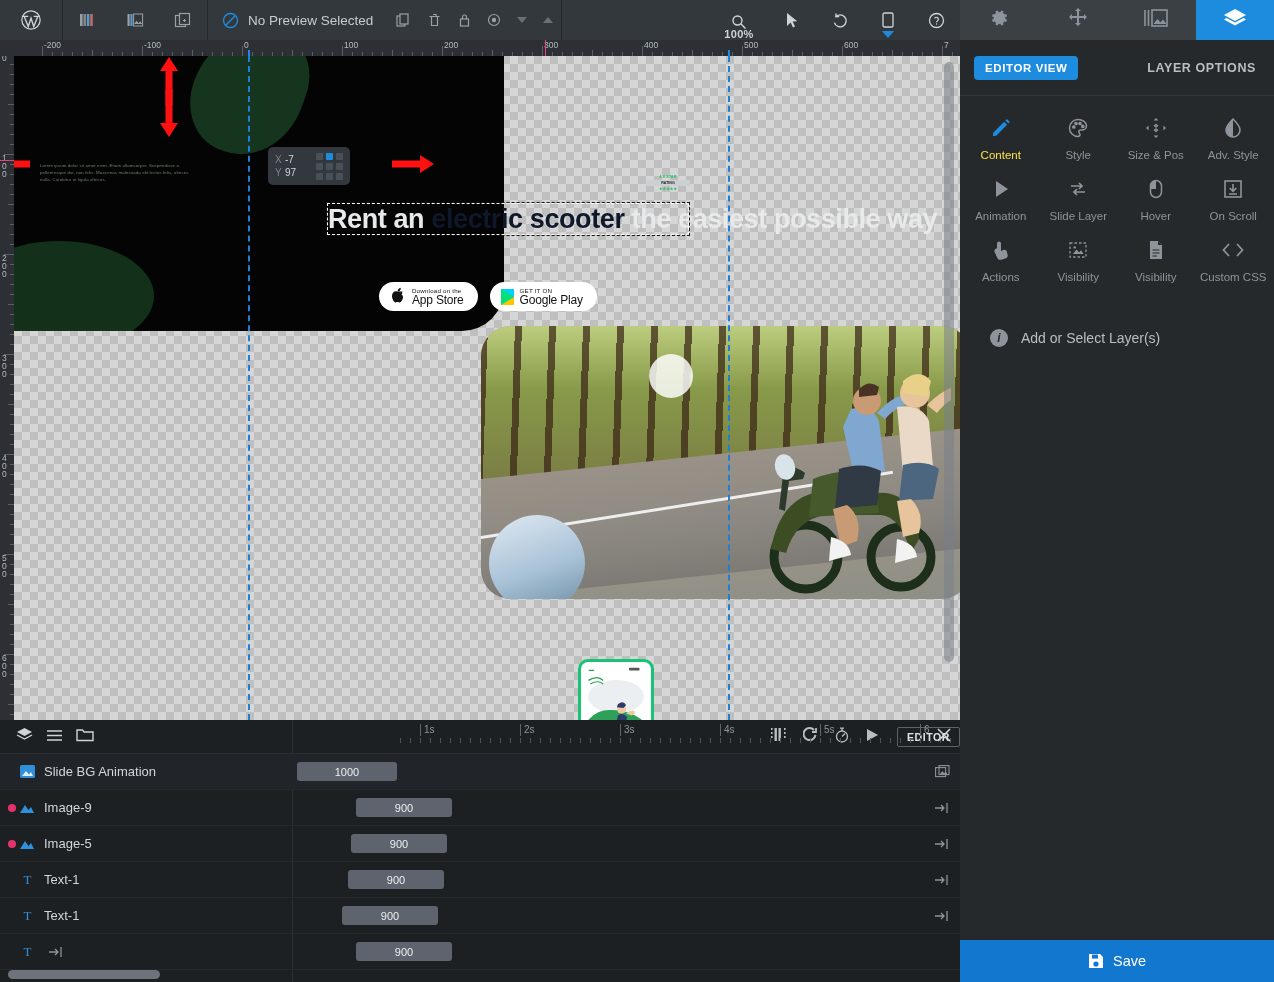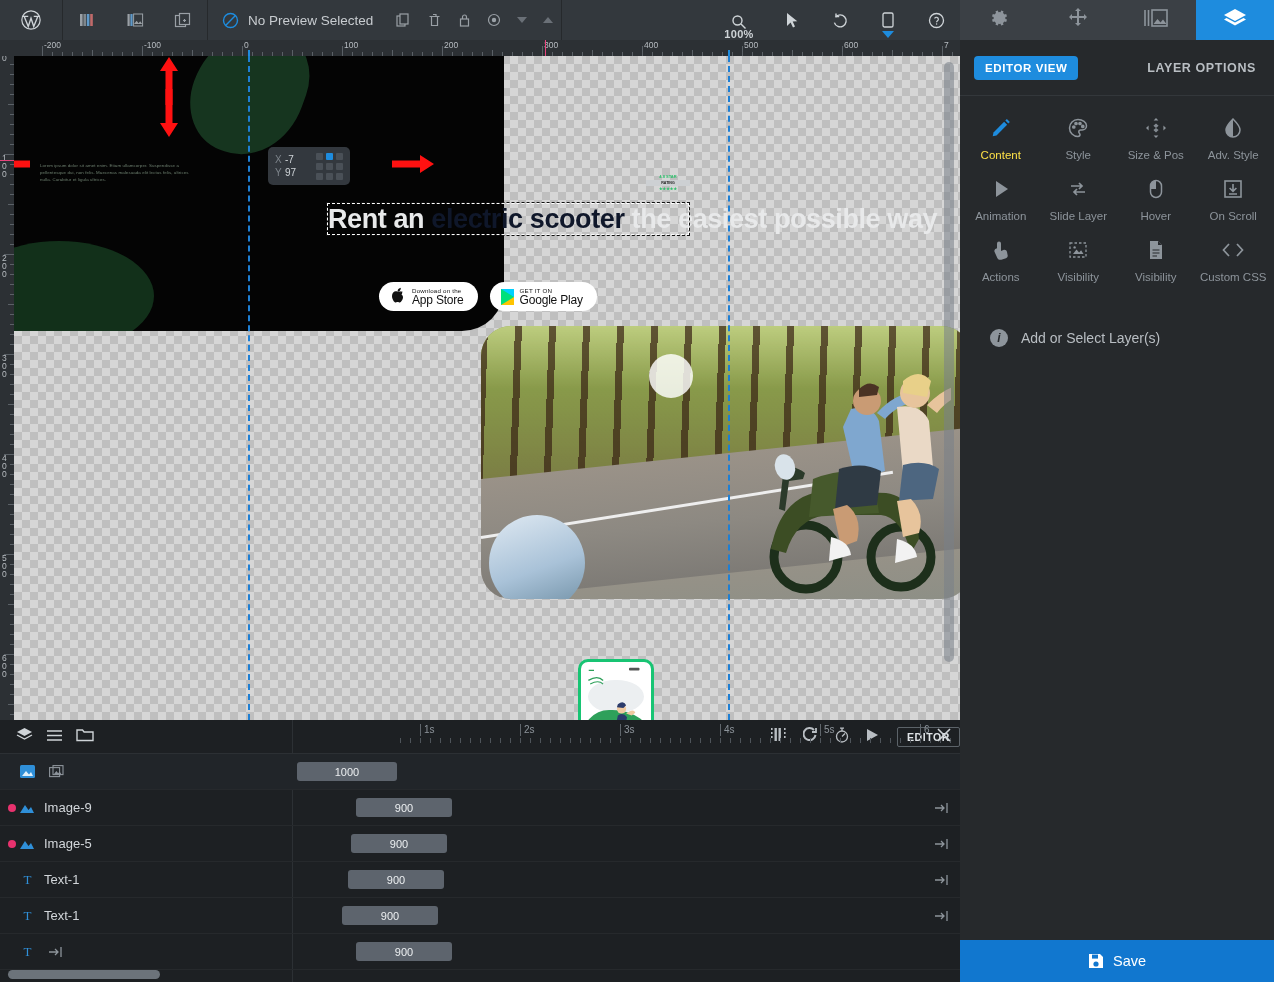--- a/index.html
+++ b/index.html
@@ -769,20 +769,21 @@
     <div class="tl-sep"></div>
     <div class="tl-rows" id="tlRows">
         <div class="tl-row bg">
           <span class="lyr-dot blank"></span>
           <span class="lyr-ico">
             <svg width="15" height="13" viewBox="0 0 15 13">
               <rect x="0" y="0" width="15" height="13" rx="1.5" fill="#2f8fd8"></rect>
               <path d="M2 11 l4-5 3 3.5 2-2.5 2 4z" fill="#dff0fb"></path>
             </svg>
           </span>
+          <span class="lyr-name">Slide BG Animation</span>
           <span class="lyr-right">
             <svg width="15" height="13" viewBox="0 0 15 13" stroke="#8d949b" stroke-width="1.1" fill="none">
               <rect x="0.6" y="2.6" width="10" height="9"></rect>
               <rect x="4" y="0.6" width="10" height="9"></rect>
               <path d="M5 9 l2.4-3 1.8 2.2 1.4-1.8 2.4 3.6" fill="#8d949b" stroke="none"></path>
             </svg>
           </span>
           <span class="tl-track">
             <span class="tl-bar" style="left:5px;width:100px">1000</span>
           </span>

